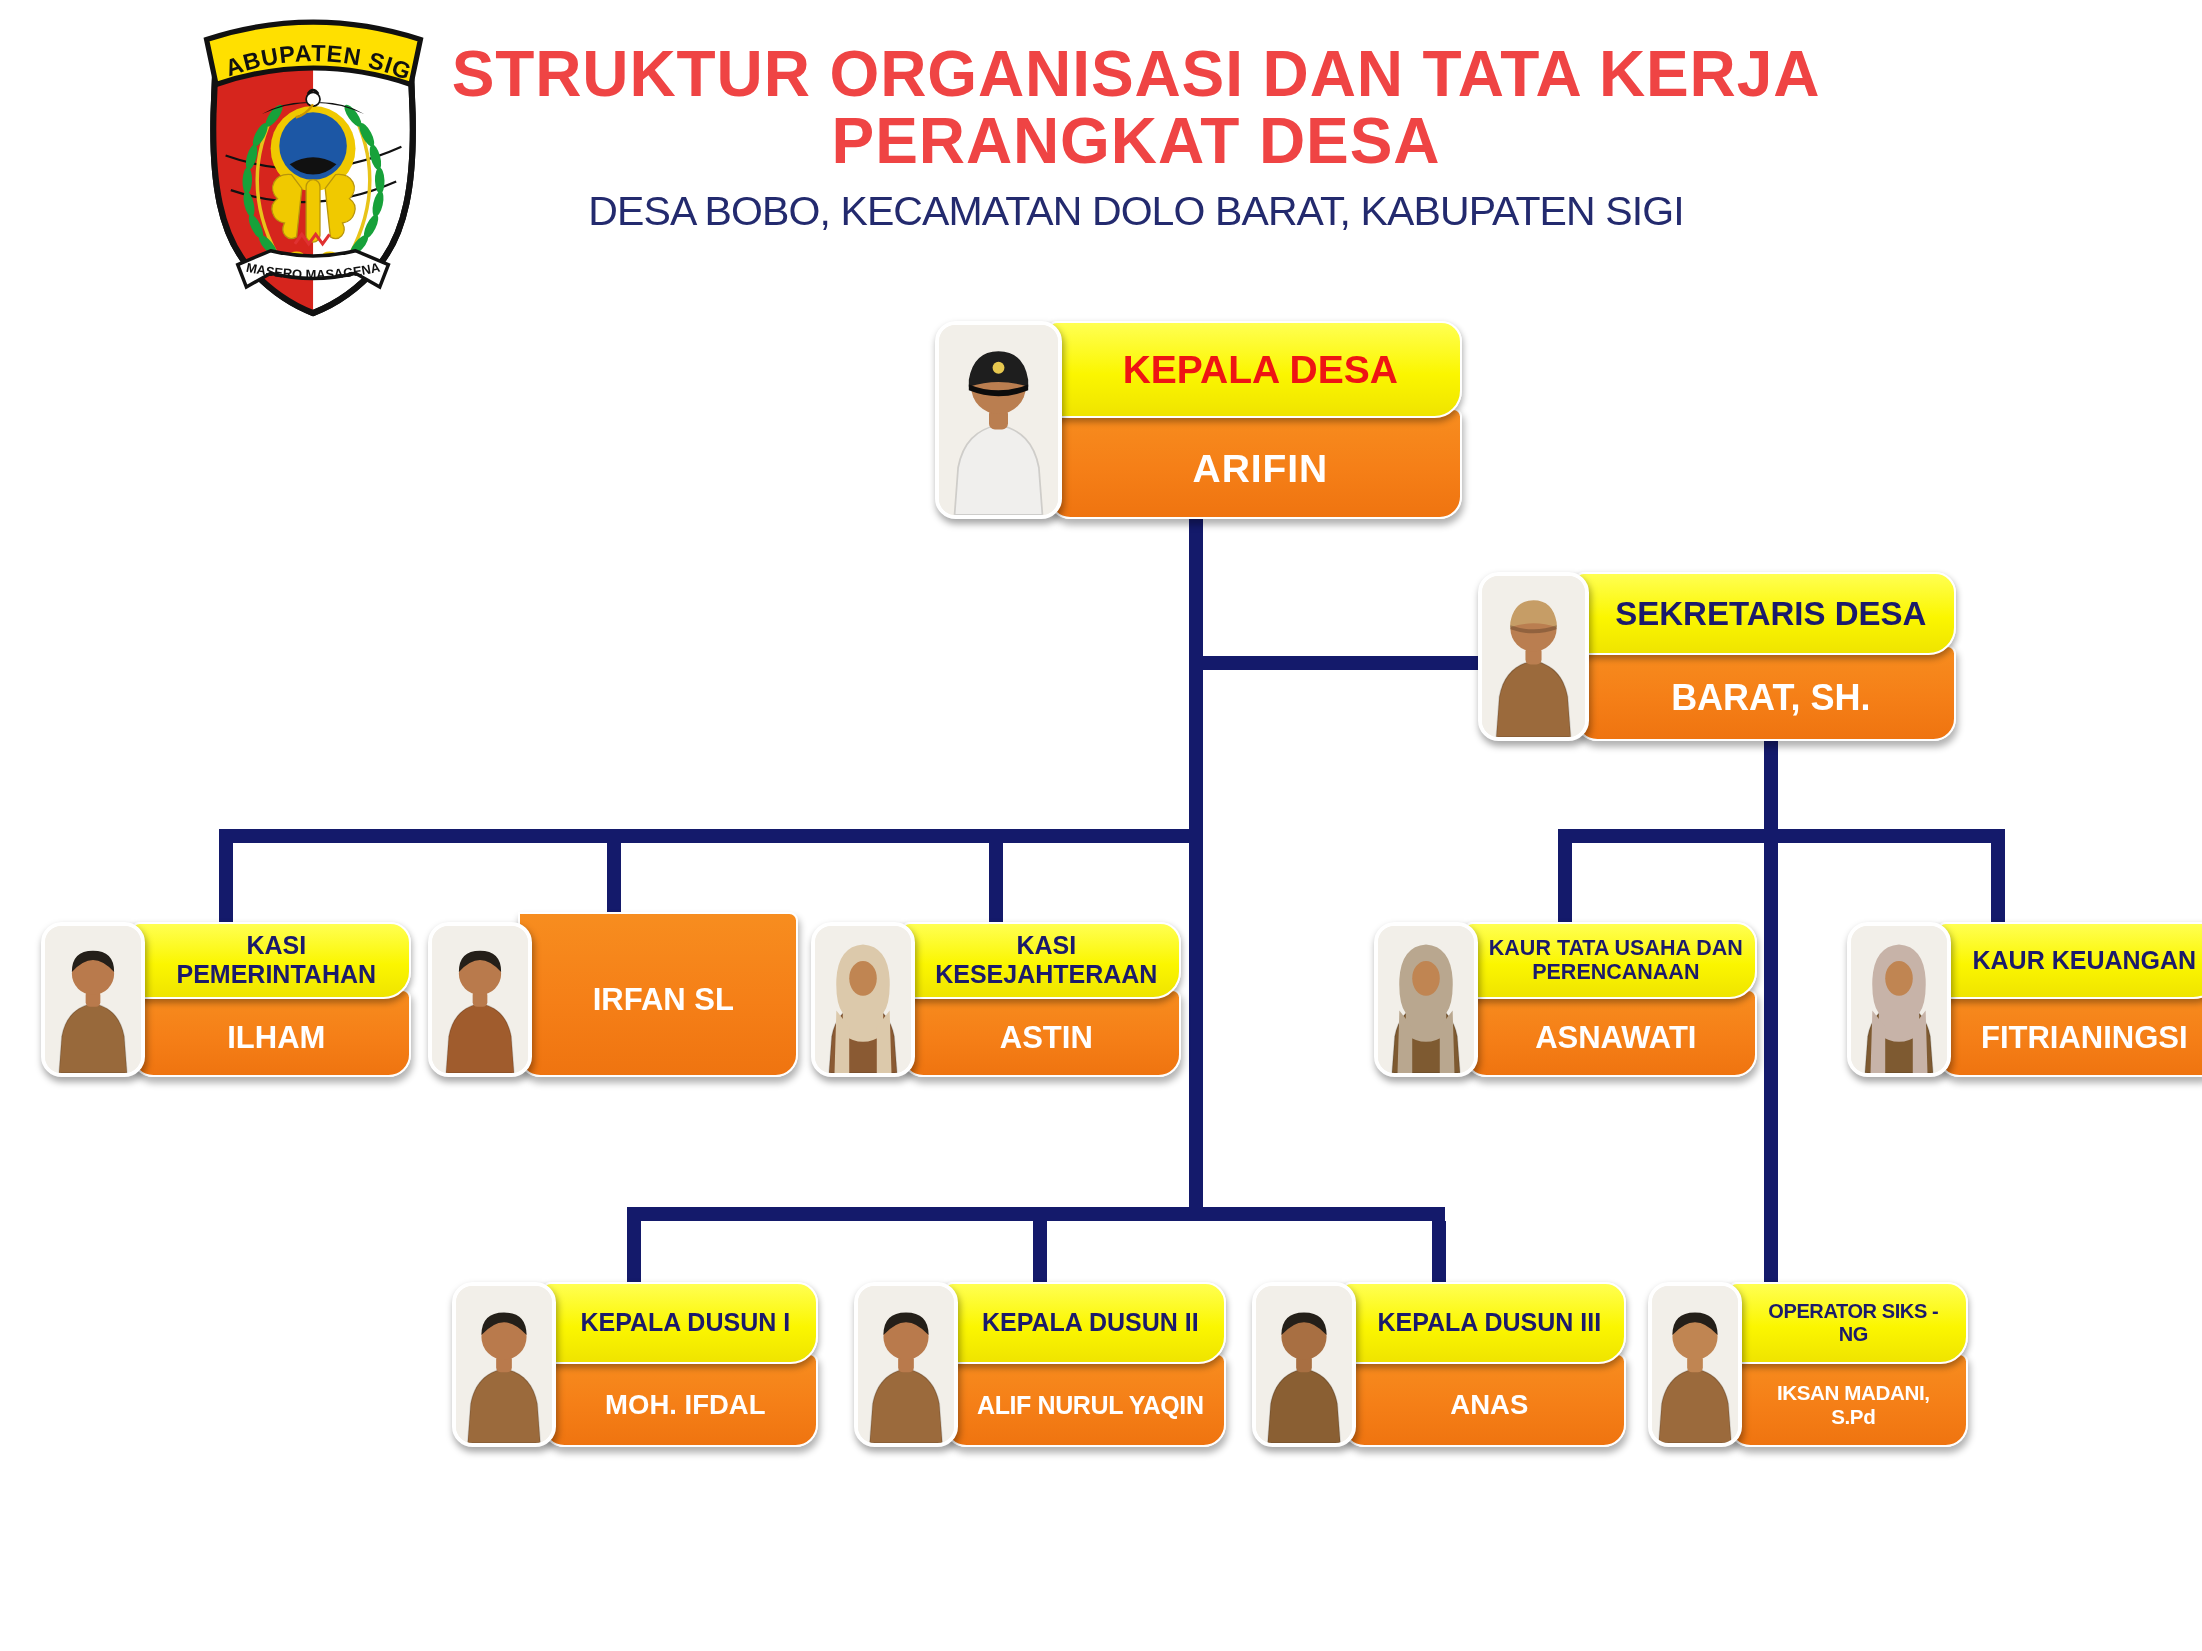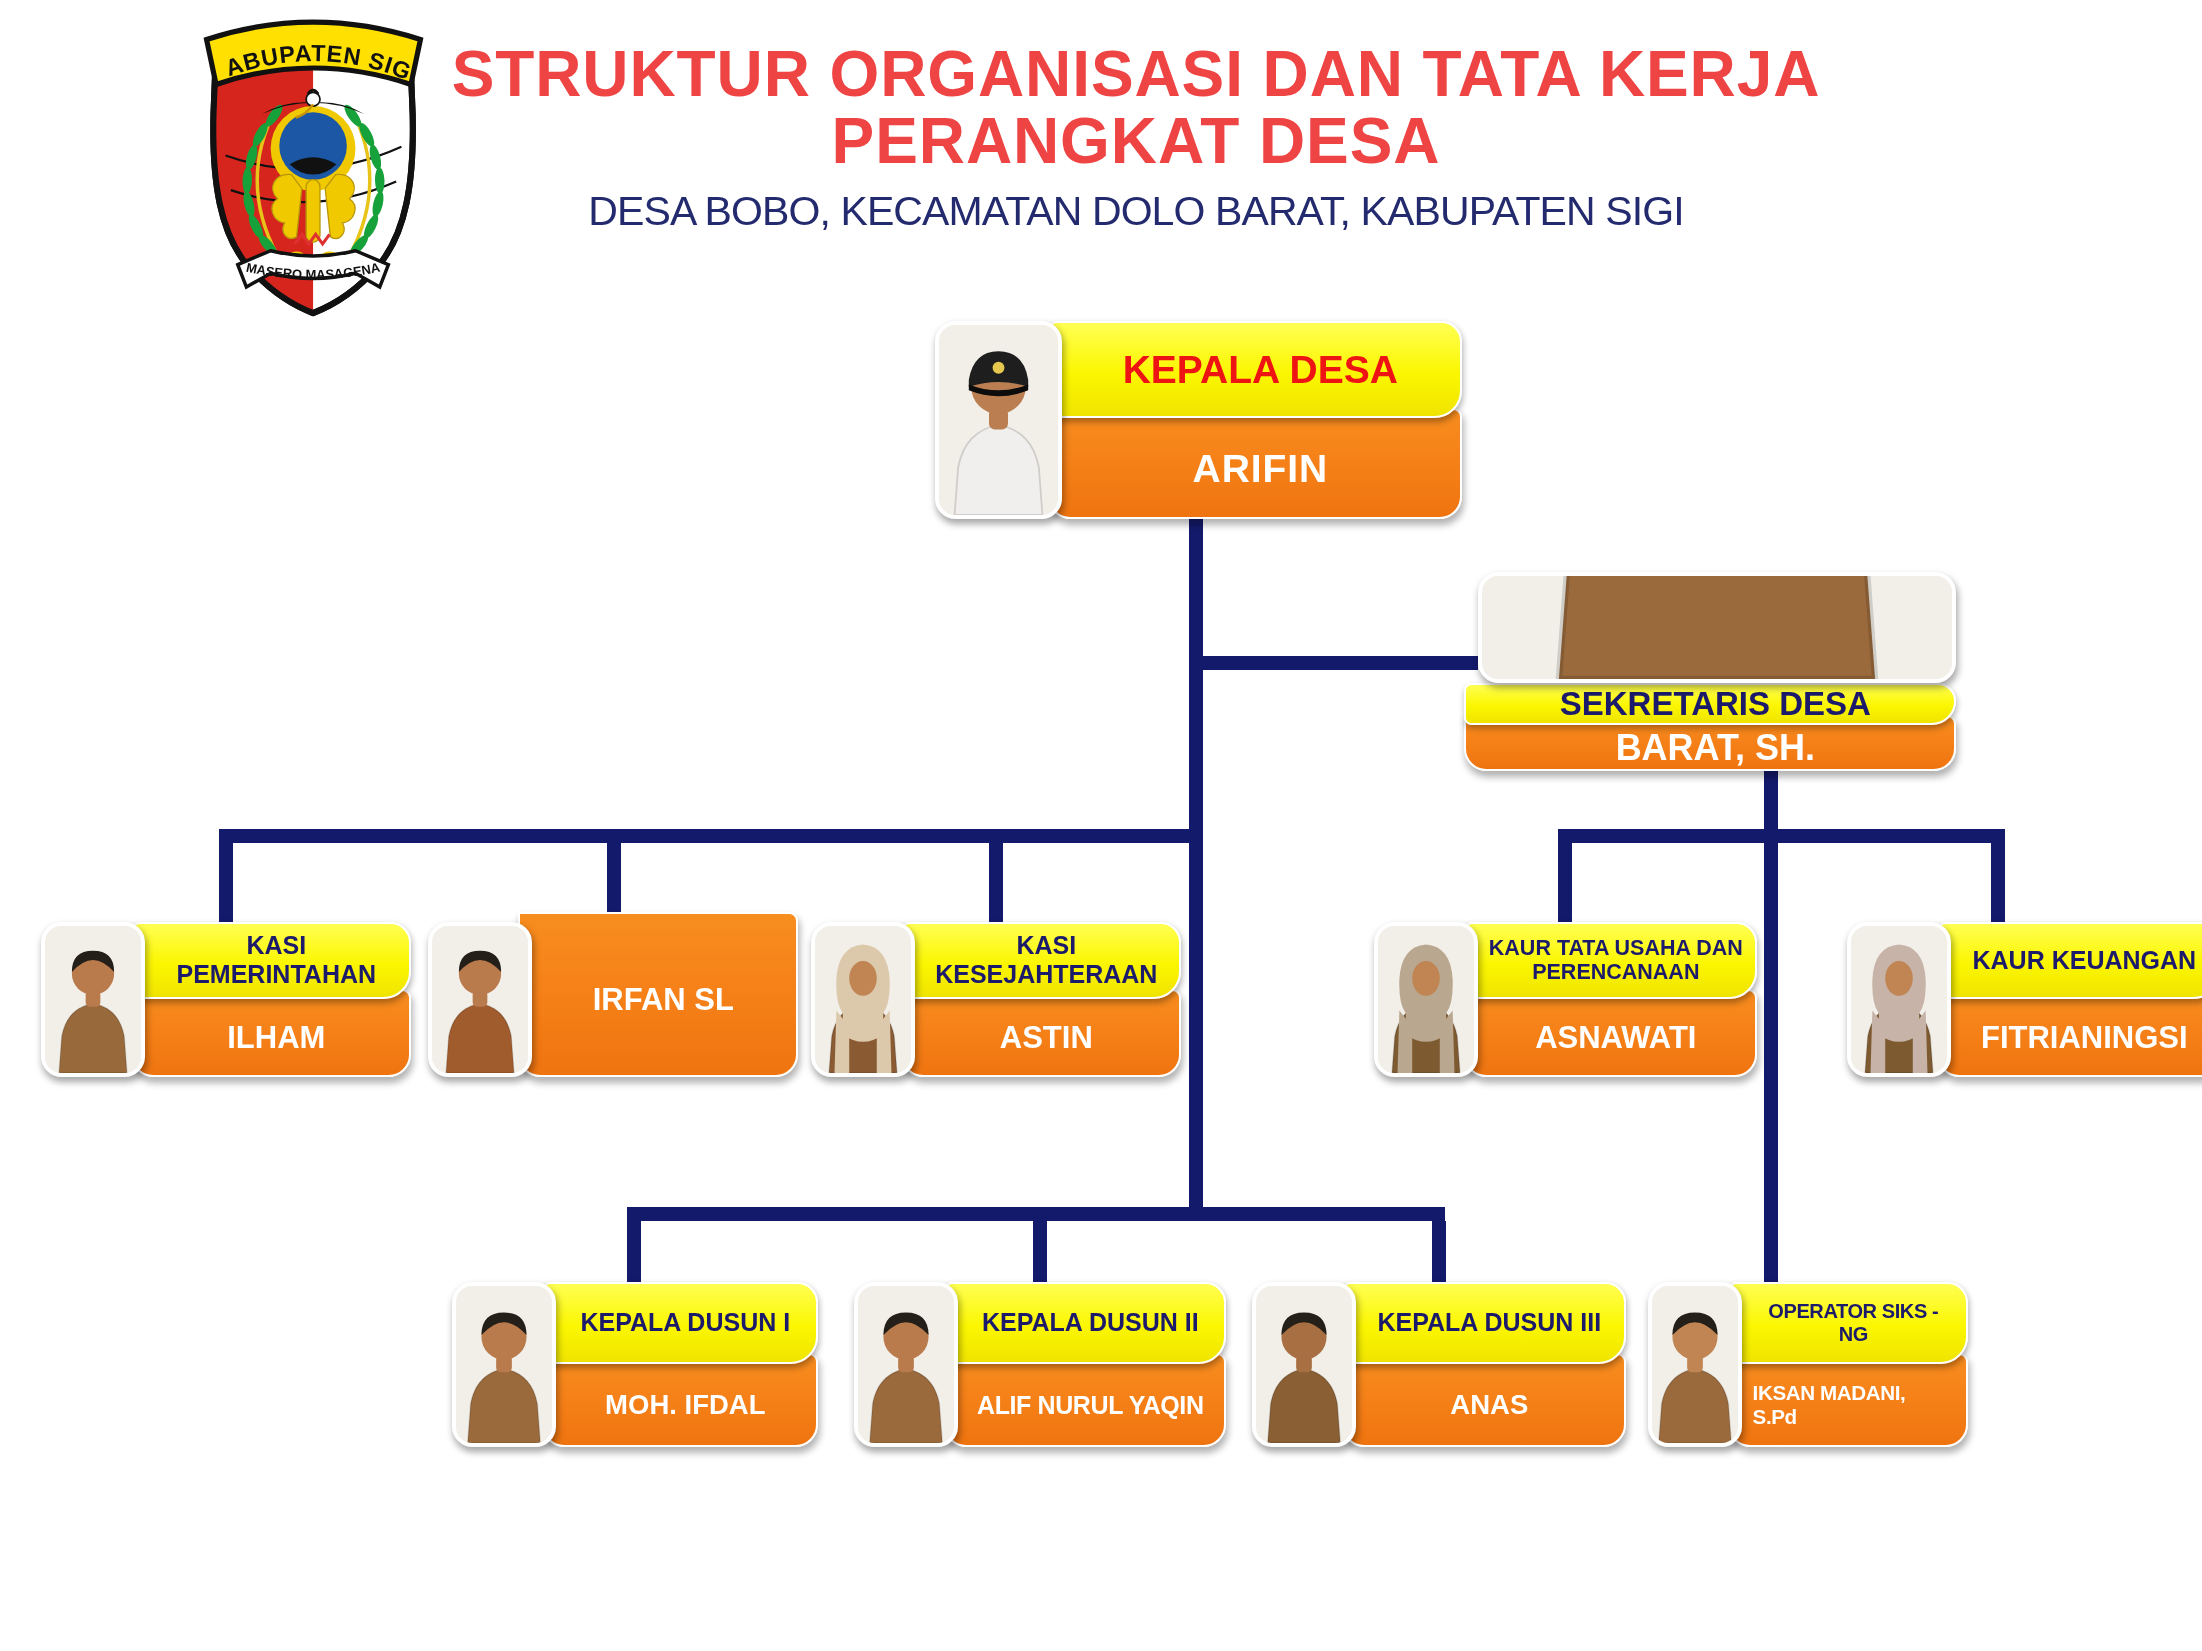--- a/index.html
+++ b/index.html
@@ -28,25 +28,25 @@
   .title{position:relative;z-index:2;height:47%;
          background:linear-gradient(180deg,#ffff52 0%,#fbf600 55%,#efe400 100%);
          border:2.6px solid #fff;border-radius:8.6px 20.6px 27.5px 8.6px;
          box-shadow:0.9px 3.4px 6px rgba(0,0,0,.32);
          display:flex;align-items:center;justify-content:center;text-align:center;
          font-weight:bold;color:var(--title-color,#1b1a6b);padding:0 12px 0 22.4px;}
   .name{position:relative;z-index:1;flex:1;margin-top:-10.3px;
         background:linear-gradient(180deg,#f78d1f 0%,#f57f17 55%,#ef7410 100%);
         border:2.6px solid #fff;border-radius:0 8.6px 22.4px 22.4px;
         box-shadow:1.7px 5.2px 7.7px rgba(0,0,0,.3);
-        display:flex;align-items:center;justify-content:center;
+        display:flex;align-items:center;justify-content:center;text-align:center;
         color:#fff;font-weight:bold;padding:10.3px 12px 0 22.4px;}
 
   .pos-kepala{left:935px;top:321px;width:527px;height:198px;--pw:119px;}
-  .pos-sek{left:1478px;top:572px;width:478px;height:169px;flex-direction:column;--pw:103px;}
+  .pos-sek{left:1478px;top:572px;width:478px;height:169px;--pw:103px;}
   .pos-kasi1{left:41px;top:922px;width:370px;height:155px;}
   .pos-kasi2{left:428px;top:922px;width:370px;height:155px;}
   .pos-kasi3{left:811px;top:922px;width:370px;height:155px;}
   .pos-kaur1{left:1374px;top:922px;width:383px;height:155px;}
   .pos-kaur2{left:1811px;top:922px;width:374px;height:155px;padding-left:36px;}
   .pos-dusun1{left:452px;top:1282px;width:366px;height:165px;}
   .pos-dusun2{left:854px;top:1282px;width:372px;height:165px;}
   .pos-dusun3{left:1252px;top:1282px;width:374px;height:165px;}
   .pos-op{left:1648px;top:1282px;width:320px;height:165px;--pw:86px;}
 

